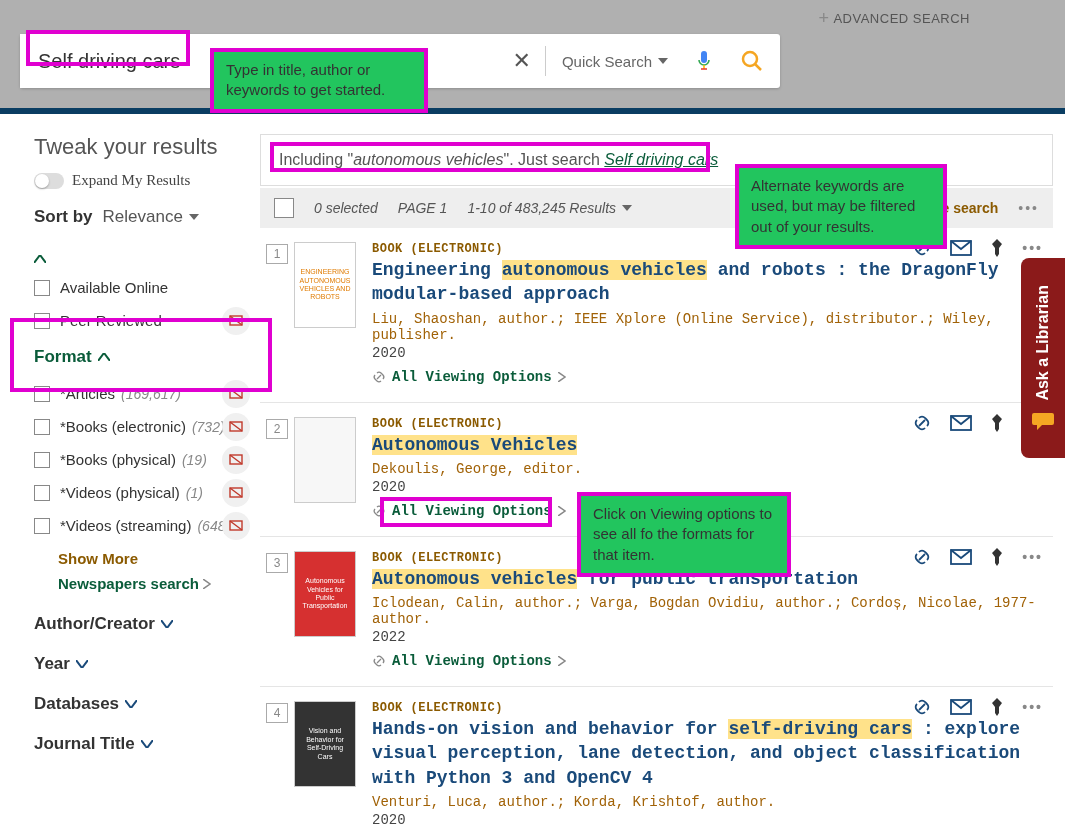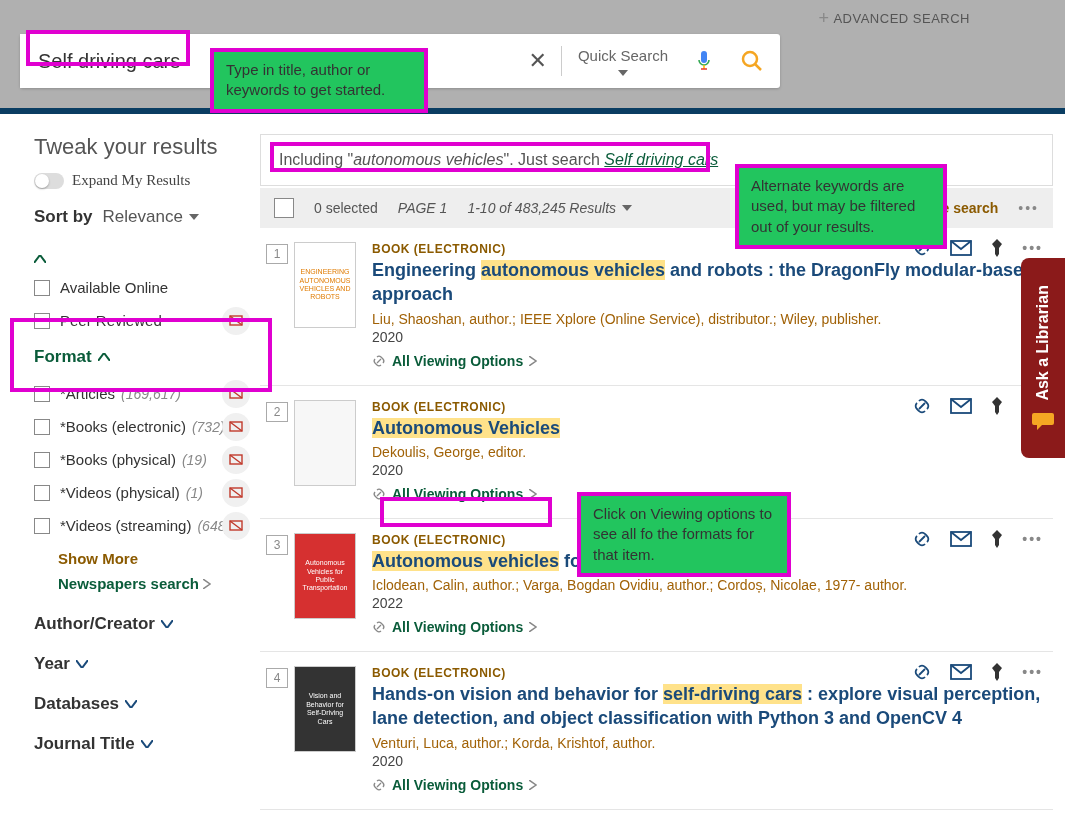--- a/index.html
+++ b/index.html
@@ -4,21 +4,21 @@
 <style>
 * { box-sizing: border-box; margin: 0; padding: 0; }
 body { font-family: "Segoe UI", Arial, sans-serif; font-size: 14px; color: #333; background: #fff; width: 1065px; }
 .topbar { background: #b0b0b0; padding: 10px 20px 20px 20px; position: relative; border-bottom: 6px solid #0a3d62; }
 .advanced-search { position: absolute; top: 8px; right: 95px; color: #555; font-size: 13px; letter-spacing: 0.5px; display: flex; align-items: center; gap: 4px; cursor: pointer; }
 .advanced-search .plus { font-size: 18px; color: #888; font-weight: 300; }
 .search-box { background: #fff; border-radius: 3px; display: flex; align-items: center; height: 54px; margin-top: 24px; width: 760px; box-shadow: 0 1px 3px rgba(0,0,0,0.2); }
 .search-input { flex: 1; border: none; outline: none; font-size: 20px; padding: 0 18px; height: 100%; color: #333; }
 .search-clear { font-size: 22px; color: #555; padding: 0 14px; cursor: pointer; }
 .search-divider { width: 1px; height: 30px; background: #ccc; }
-.search-type { padding: 0 16px; display: flex; align-items: center; gap: 6px; color: #666; font-size: 15px; cursor: pointer; flex-direction: column; }
+.search-type { padding: 0 16px; display: flex; align-items: center; gap: 6px; color: #666; font-size: 15px; cursor: pointer; }
 .search-mic { padding: 0 10px; cursor: pointer; }
 .search-go { padding: 0 16px; cursor: pointer; }
 .callout-box { position: absolute; background: #22c55e; border: 4px solid #e000d0; padding: 8px 12px; font-size: 15px; line-height: 1.35; z-index: 50; }
 .highlight-box { position: absolute; border: 4px solid #e000d0; z-index: 40; pointer-events: none; }
 
 .main { display: flex; }
 .sidebar { width: 260px; padding: 20px 16px 20px 34px; }
 .tweak-title { font-size: 22px; color: #555; font-weight: 400; margin-bottom: 12px; }
 .expand-row { display: flex; align-items: center; gap: 8px; font-size: 15px; color: #444; margin-bottom: 18px; font-family: Liberation Serif, serif; }
 .toggle-sw { width: 30px; height: 16px; background: #ddd; border-radius: 10px; position: relative; }
@@ -36,32 +36,32 @@
 .filter-heading.dark { color: #333; }
 .show-more { color: #8b5a00; font-weight: 600; padding: 8px 0 4px 24px; cursor: pointer; font-size: 15px; }
 .newspapers { color: #0a5c3a; font-weight: 700; padding: 4px 0 12px 24px; display: flex; align-items: center; gap: 4px; cursor: pointer; font-size: 15px; }
 
 .results-col { flex: 1; padding: 20px 12px 0 0; }
 .including-bar { background: #fff; border: 1px solid #ddd; padding: 16px 18px; font-size: 16px; color: #555; margin-bottom: 2px; }
 .including-bar .auto { font-style: italic; color: #555; }
 .including-bar .justsearch { color: #0a5c3a; font-style: italic; text-decoration: underline; cursor: pointer; }
 .toolbar { background: #eee; display: flex; align-items: center; padding: 10px 14px; gap: 20px; font-size: 14px; color: #555; }
 .tb-chk { width: 20px; height: 20px; border: 1px solid #888; background: #fff; }
-.tb-selected { }
+.tb-selected { font-style: italic; }
 .tb-page { font-style: italic; }
 .tb-page .n { font-weight: 400; }
 .tb-range { font-style: italic; display: flex; align-items: center; gap: 6px; cursor: pointer; }
 .tb-spacer { flex: 1; }
 .tb-save { color: #8b5a00; font-weight: 600; display: flex; align-items: center; gap: 6px; cursor: pointer; }
 .tb-dots { color: #888; letter-spacing: 2px; cursor: pointer; }
 
 .result-item { display: flex; border-bottom: 1px solid #e5e5e5; padding: 14px 10px 14px 6px; position: relative; }
 .result-num { width: 22px; height: 20px; border: 1px solid #aaa; font-size: 12px; color: #888; display: flex; align-items: center; justify-content: center; margin-right: 6px; margin-top: 2px; flex-shrink: 0; background:#fff; }
 .result-thumb { width: 62px; height: 86px; background: #f7f7f7; border: 1px solid #ccc; margin-right: 16px; flex-shrink: 0; font-size: 7px; padding: 4px; overflow: hidden; display:flex; flex-direction:column; justify-content:center; align-items:center; text-align:center; line-height:1.2; }
-.result-body { flex: 1; }
+.result-body { flex: 1; font-family: Liberation Mono, monospace; }
 .result-type { font-size: 12px; color: #8b5a00; font-weight: 700; letter-spacing: 0.5px; margin-bottom: 2px; }
 .result-title { font-size: 18px; color: #1a4a7a; font-weight: 600; margin-bottom: 4px; line-height: 1.35; cursor: pointer; }
 .result-title .hl { background: #ffe28a; }
 .result-authors { font-size: 14px; color: #a16207; margin-bottom: 2px; }
 .result-year { font-size: 14px; color: #444; margin-bottom: 8px; }
 .viewing-opts { color: #0a5c3a; font-size: 14px; font-weight: 600; display: inline-flex; align-items: center; gap: 6px; cursor: pointer; }
 .result-actions { position: absolute; right: 10px; top: 10px; display: flex; gap: 18px; align-items: center; }
 .result-actions span { cursor: pointer; }
 
 .ask-librarian { position: fixed; right: 0; top: 258px; width: 44px; height: 200px; background: #8b1a1a; border-radius: 8px 0 0 8px; display: flex; flex-direction: column; align-items: center; justify-content: center; padding: 10px 0; color: #fff; cursor: pointer; }

